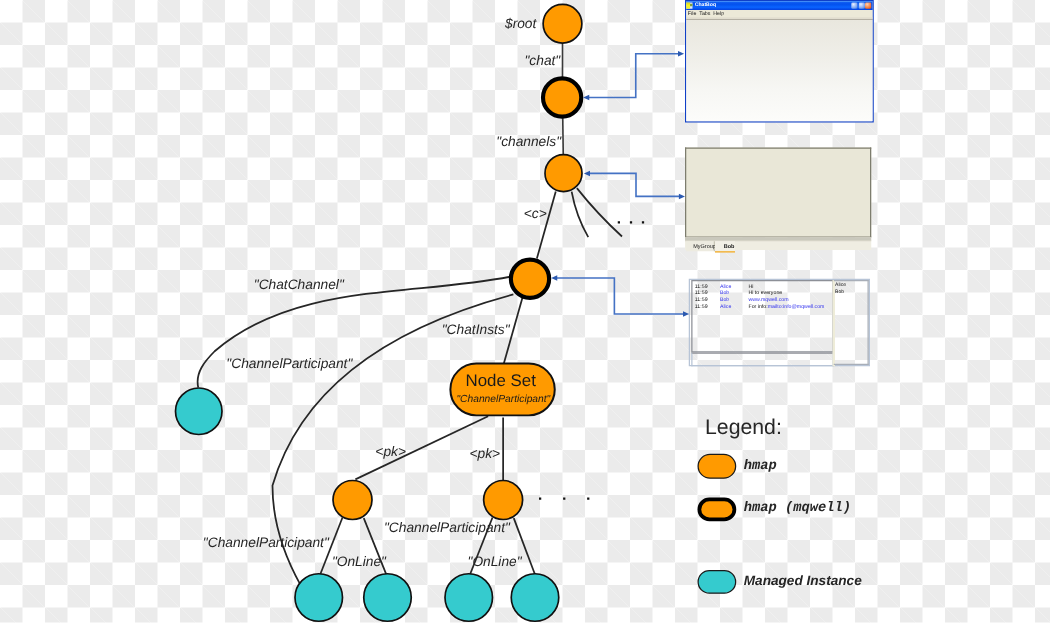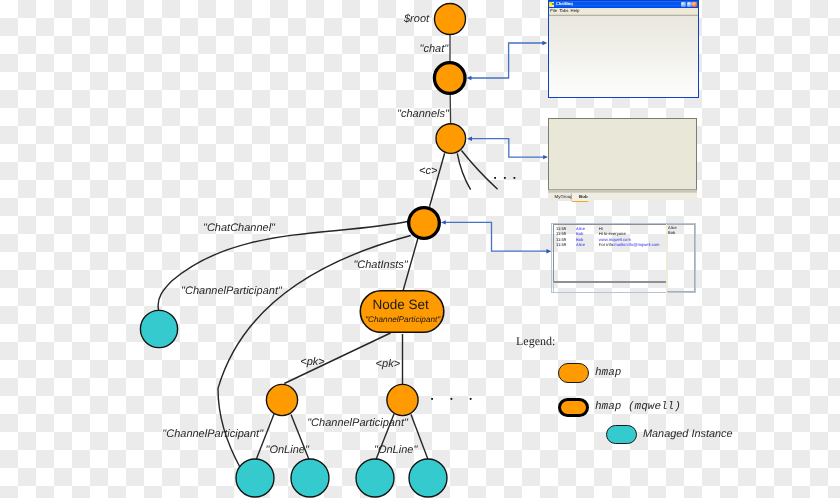--- a/index.html
+++ b/index.html
@@ -55,30 +55,30 @@
   .ln{width:22.8px;flex:none;color:#3333ee;}
   .lm{color:#111;}
   .lnk{color:#3333ee;}
   .log-input{position:absolute;left:0.4px;top:58.6px;width:114.2px;height:11.2px;border:0.8px solid #b7c4d6;border-top:1.3px solid #8d9097;box-sizing:border-box;background:transparent;}
   .log-strip{position:absolute;left:113.6px;top:0.4px;width:1.8px;height:69.4px;background:#eeecd8;}
   .log-users{position:absolute;left:115.0px;top:0.4px;width:28.3px;height:68.0px;border:0.7px solid #a8aeb8;border-left:0 none;box-sizing:border-box;padding:0.4px 0 0 0.9px;background:transparent;}
   .lu{font-family:"Liberation Sans",sans-serif;font-size:4.0px;line-height:5.0px;color:#111;position:relative;z-index:2;}
 
   
   .legend{position:absolute;left:0;top:0;width:840px;height:498px;pointer-events:none;}
-  .legend-title{position:absolute;left:516px;top:335.8px;font-family:Liberation Serif, serif;font-size:12px;color:#262626;line-height:11px;}
+  .legend-title{position:absolute;left:564px;top:335.8px;font-family:Liberation Sans, sans-serif;font-size:17px;color:#262626;line-height:11px;}
   .legend-row{position:absolute;display:flex;align-items:center;}
   .lrow1{left:557.8px;top:363.2px;}
   .lrow2{left:557.6px;top:397.7px;}
-  .lrow3{left:557.6px;top:425px;margin-left:48px;}
+  .lrow3{left:557.6px;top:456px;}
   .pill{display:block;flex:none;}
   .pill-hmap{width:31.7px;height:20px;border-radius:10px;background:#FF9A00;border:1.4px solid #1a1a1a;box-sizing:border-box;}
   .pill-ctx{width:31.9px;height:19px;border-radius:10px;background:#FF9A00;border:3.2px solid #000;box-sizing:border-box;}
   .pill-mi{width:31.1px;height:18.6px;border-radius:10px;background:#35CBCE;border:1.4px solid #1a1a1a;box-sizing:border-box;}
-  .legend-label{font-style:italic;color:#262626;white-space:nowrap;}
+  .legend-label{font-style:italic;color:#262626;white-space:nowrap;font-weight:bold;}
   .lbl-mono{font-family:"Liberation Mono","DejaVu Sans Mono",monospace;font-size:11px;margin-left:5.5px;}
   .lbl-sans{font-family:"Liberation Sans",sans-serif;font-size:10.9px;margin-left:6.3px;}
 </style>
 </head>
 <body>
 
 <div id="stage">
 
   <div class="win win-chatapp">
     <div class="win-title">

